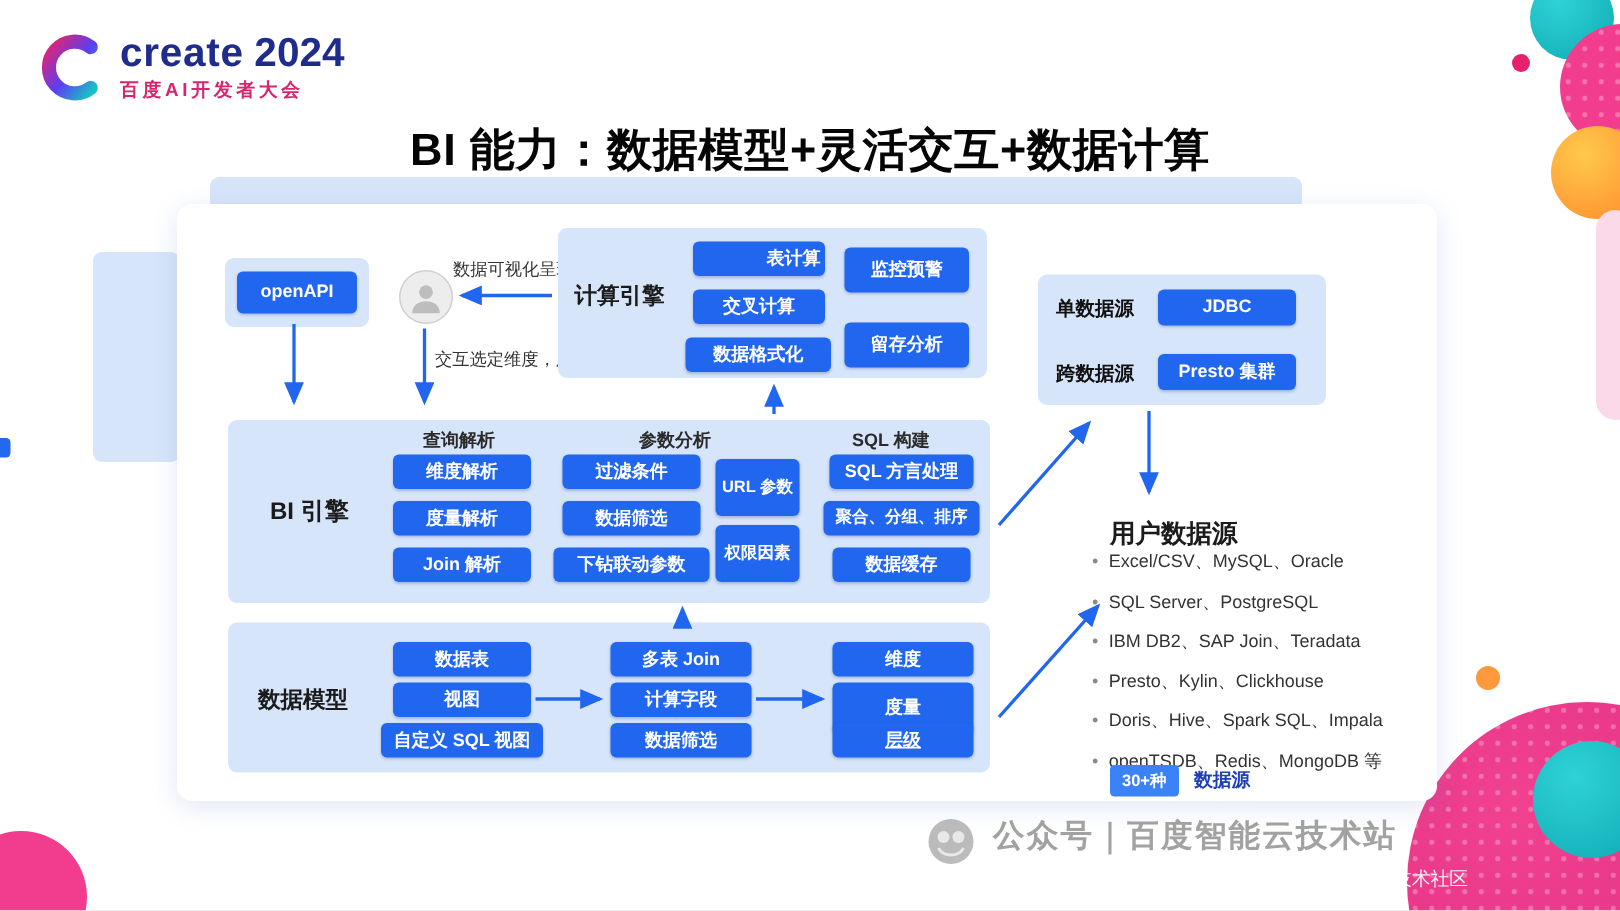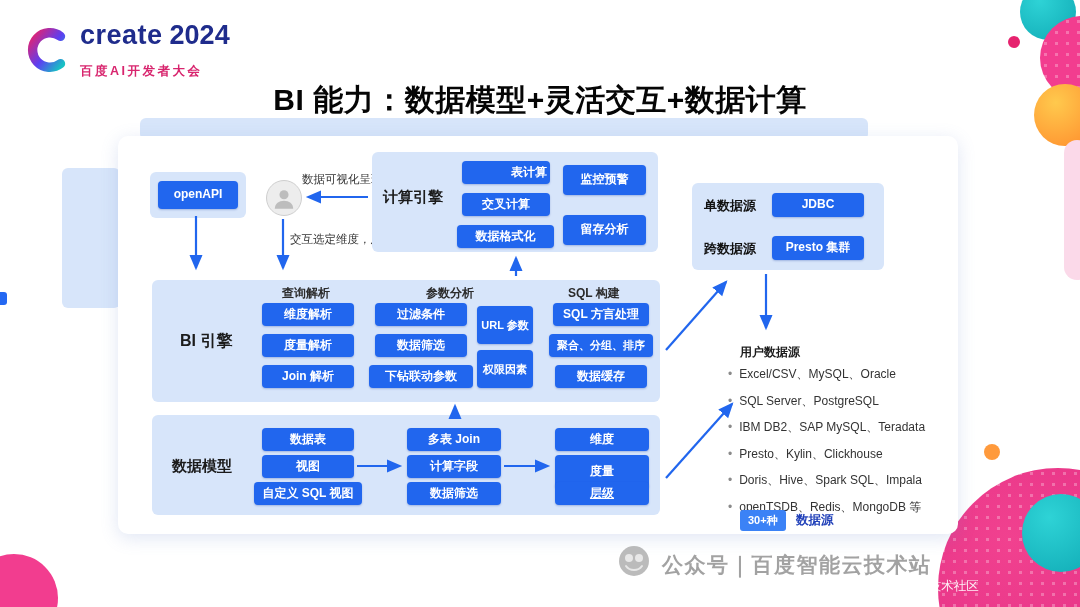--- a/index.html
+++ b/index.html
@@ -27,32 +27,32 @@
   
   .avatar{position:absolute;left:266px;top:180px;width:34px;height:34px;border-radius:50%;
           background:#EDEDED;border:1px solid #CFCFCF;z-index:2;display:flex;align-items:center;justify-content:center;overflow:hidden;}
   
   .arrows{position:absolute;left:0;top:0;z-index:3;pointer-events:none;}
   
   .brand{position:absolute;left:26px;top:20px;display:flex;align-items:center;gap:8px;z-index:4;}
   .brand-text-row{display:flex;align-items:baseline;gap:7px;}
   .brand-main{font-size:27px;font-weight:800;color:#1F2C8C;letter-spacing:.5px;}
   .brand-year{font-size:27px;font-weight:800;color:#1F2C8C;}
-  .brand-sub{font-size:12.5px;font-weight:700;color:#D8256E;letter-spacing:2.5px;margin-top:12px;}
+  .brand-sub{font-size:12.5px;font-weight:700;color:#D8256E;letter-spacing:2.5px;margin-top:1px;}
   .title{position:absolute;left:0;right:0;top:80px;text-align:center;font-size:30px;font-weight:800;
          color:#050505;z-index:2;letter-spacing:.5px;}
   
   .src-list{position:absolute;left:728px;top:366px;width:235px;margin:0;padding:0;list-style:none;z-index:2;}
   .src-list li{font-size:12px;color:#333;margin-bottom:9.5px;white-space:nowrap;}
   .src-list li::before{content:"•";color:#8a8a8a;margin-right:7px;}
   .badge{position:absolute;left:740px;top:510px;background:#3b82f6;color:#fff;font-size:11px;font-weight:700;
          padding:3px 8px;border-radius:3px;z-index:2;}
   .badge-suffix{position:absolute;left:796px;top:512px;font-size:12.5px;font-weight:700;color:#1F3FB8;z-index:2;}
   
-  .watermark{position:absolute;left:616px;top:543px;display:flex;align-items:flex-end;gap:10px;z-index:2;}
+  .watermark{position:absolute;left:616px;top:543px;display:flex;align-items:flex-start;gap:10px;z-index:2;}
   .watermark-text{font-size:21px;color:rgba(105,105,105,.62);letter-spacing:1.5px;font-weight:600;}
   .credit{position:absolute;left:866px;top:578px;font-size:12.5px;color:rgba(255,255,255,.92);z-index:5;}
 </style>
 </head>
 <body>
 
 <div class="stage">
 
   <div class="blob" style="left:1020px;top:-16px;width:56px;height:56px;background:radial-gradient(circle at 35% 30%,#2ED3D6,#0FA9B4);"></div>
   <div class="blob dots" style="left:1040px;top:16px;width:84px;height:84px;background-color:#F23D8F;"></div>
@@ -143,25 +143,25 @@
   <div class="btn" style="left:262px;top:428px;width:92px;height:23px;">数据表</div>
   <div class="btn" style="left:262px;top:455px;width:92px;height:23px;">视图</div>
   <div class="btn" style="left:254px;top:482px;width:108px;height:23px;">自定义 SQL 视图</div>
   <div class="btn" style="left:407px;top:428px;width:94px;height:23px;">多表 Join</div>
   <div class="btn" style="left:407px;top:455px;width:94px;height:23px;">计算字段</div>
   <div class="btn" style="left:407px;top:482px;width:94px;height:23px;">数据筛选</div>
   <div class="btn" style="left:555px;top:428px;width:94px;height:23px;">维度</div>
   <div class="btn" style="left:555px;top:455px;width:94px;height:34px;">度量</div>
   <div class="btn" style="left:555px;top:482px;width:94px;height:23px;text-decoration:underline;">层级</div>
 
-  <div class="plabel" style="left:740px;top:344px;font-size:12px;">用户数据源</div>
+  <div class="plabel" style="left:740px;top:344px;font-size:17px;">用户数据源</div>
   <ul class="src-list">
     <li>Excel/CSV、MySQL、Oracle</li>
     <li>SQL Server、PostgreSQL</li>
-    <li>IBM DB2、SAP MySQL、Teradata</li>
+    <li>IBM DB2、SAP Join、Teradata</li>
     <li>Presto、Kylin、Clickhouse</li>
     <li>Doris、Hive、Spark SQL、Impala</li>
     <li>openTSDB、Redis、MongoDB 等</li>
   </ul>
   <span class="badge">30+种</span>
   <span class="badge-suffix">数据源</span>
 
   <svg class="arrows" width="1080" height="607">
     <defs>
       <marker id="ah" markerWidth="8" markerHeight="7" refX="6" refY="3" orient="auto">

